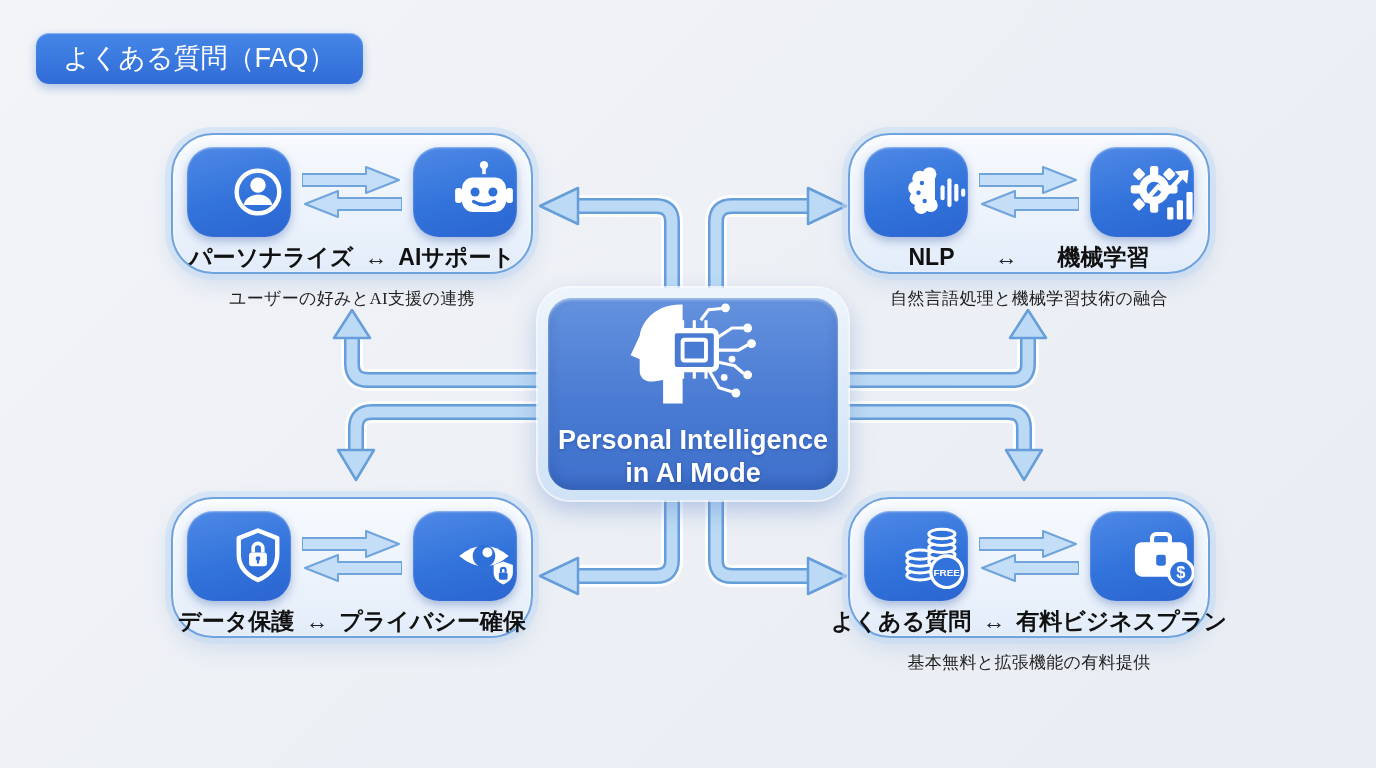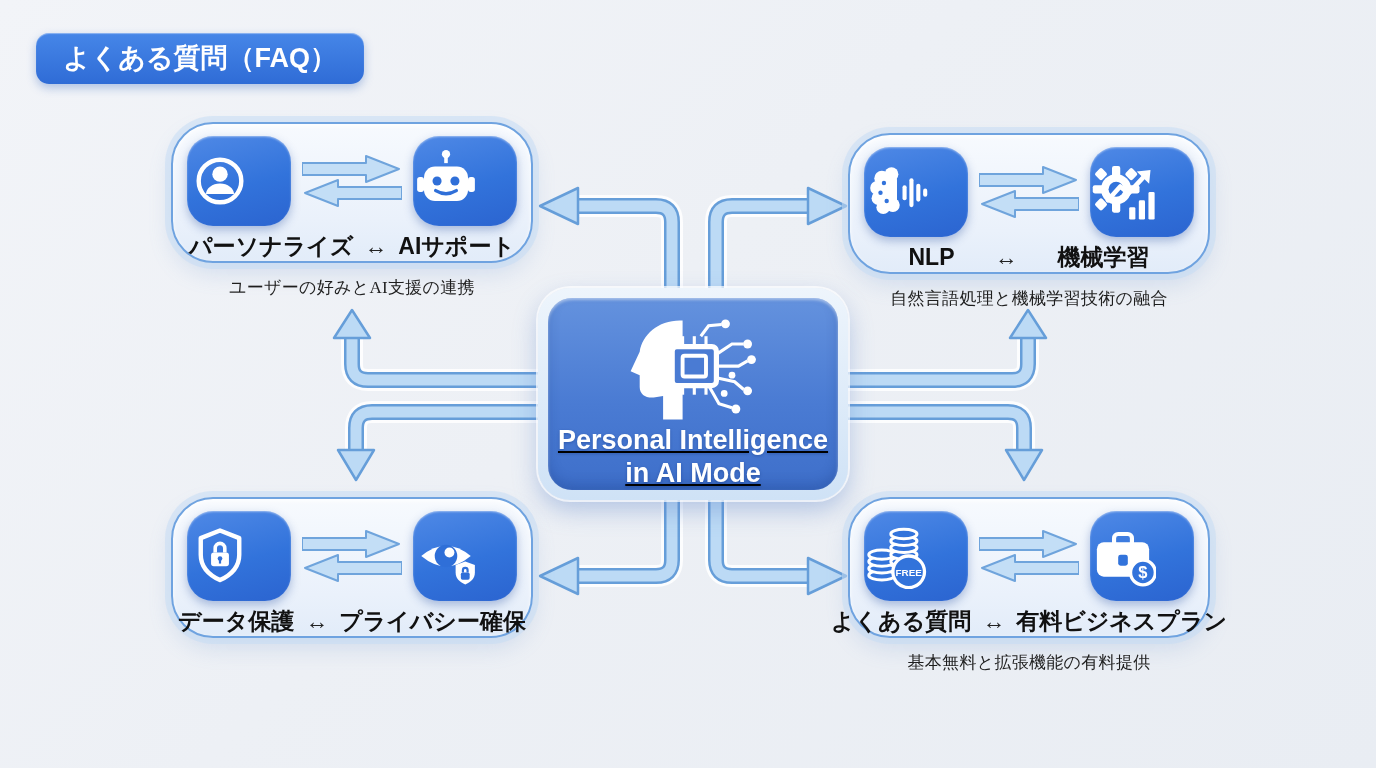--- a/index.html
+++ b/index.html
@@ -6,45 +6,46 @@
   html,body { width:1376px; height:768px; overflow:hidden; }
   .canvas {
     position:relative; width:1376px; height:768px;
     background:linear-gradient(135deg,#f2f4f8 0%,#edf0f5 45%,#e9edf3 100%);
     font-family:"Liberation Sans","DejaVu Sans",sans-serif;
   }
   .faq-badge {
     position:absolute; left:36px; top:33px; height:51px;
     padding:0 27px; line-height:51px;
     background:linear-gradient(180deg,#4686e8,#2f6cd6);
-    color:#fff; font-size:27px; font-weight:bold;
+    color:#fff; font-size:27px; font-weight:normal;
     border-radius:13px;
     box-shadow:0 4px 10px rgba(50,100,190,.35), inset 0 1px 1px rgba(255,255,255,.4);
     white-space:nowrap;
   }
   .connectors { position:absolute; left:0; top:0; }
   .quadrant { position:absolute; width:362px; }
-  .q-tl { left:171px; top:122px; }
+  .q-tl { left:171px; top:133px; }
   .q-tr { left:848px; top:133px; }
   .q-bl { left:171px; top:497px; }
   .q-br { left:848px; top:497px; }
   .qbox {
     height:141px; width:362px; border-radius:42px;
     background:linear-gradient(180deg,#f7fafe 0%,#eaf1fb 70%,#e2ecf9 100%);
     border:2.5px solid #6fa3e0;
     box-shadow:0 0 0 6px rgba(199,221,244,.55), 0 10px 22px rgba(110,150,210,.22), inset 0 2px 4px rgba(255,255,255,.9);
     display:flex; flex-direction:column; align-items:center;
     padding:12px 14px 6px 14px;
   }
   .tiles { display:flex; align-items:center; justify-content:space-between; width:100%; }
   .tile {
     width:104px; height:90px; border-radius:26px; flex:none;
     background:linear-gradient(165deg,#4f89e6 0%,#3273db 55%,#2b64d0 100%);
-    display:flex; align-items:center; justify-content:flex-start;
+    display:flex; align-items:center; justify-content:flex-end;
     box-shadow:0 4px 10px rgba(40,80,160,.35), inset 0 1px 2px rgba(255,255,255,.45);
+    padding-left:16px;
   }
   .pair-arrows { flex:1; display:flex; justify-content:center; }
   .qlabel {
     margin-top:5px; font-size:23px; font-weight:bold; color:#111;
     display:flex; align-items:center; gap:11px; white-space:nowrap;
   }
   .q-tr .qlabel { gap:40px; }
   .qlabel .link { color:#222; font-weight:bold; }
   .qsub {
     margin-top:13px; text-align:center; font-size:17px; color:#1e1e1e;
@@ -53,23 +54,22 @@
   .center-node {
     position:absolute; left:538px; top:288px; width:310px; height:212px;
     border-radius:32px; padding:10px;
     background:linear-gradient(180deg,#eef5fc 0%,#cfe2f6 100%);
     box-shadow:0 0 0 2px rgba(255,255,255,.7), 0 10px 24px rgba(90,130,200,.4);
   }
   .center-inner {
     width:100%; height:100%; border-radius:24px;
     background:linear-gradient(180deg,#6492de 0%,#4a7bd3 55%,#3e6fca 100%);
     box-shadow:inset 0 2px 3px rgba(255,255,255,.45), inset 0 -6px 12px rgba(20,50,120,.25);
-    display:flex; flex-direction:column; align-items:center; justify-content:flex-end;
+    display:flex; flex-direction:column; align-items:center; justify-content:space-between;
     padding-top:4px;
-    text-decoration:underline;
   }
   .center-title {
     color:#fff; font-weight:bold; font-size:27px; line-height:1.22;
     text-align:center; text-shadow:0 1px 3px rgba(10,40,110,.35);
     margin-top:2px;
   }
 </style>
 </head>
 <body>
 

